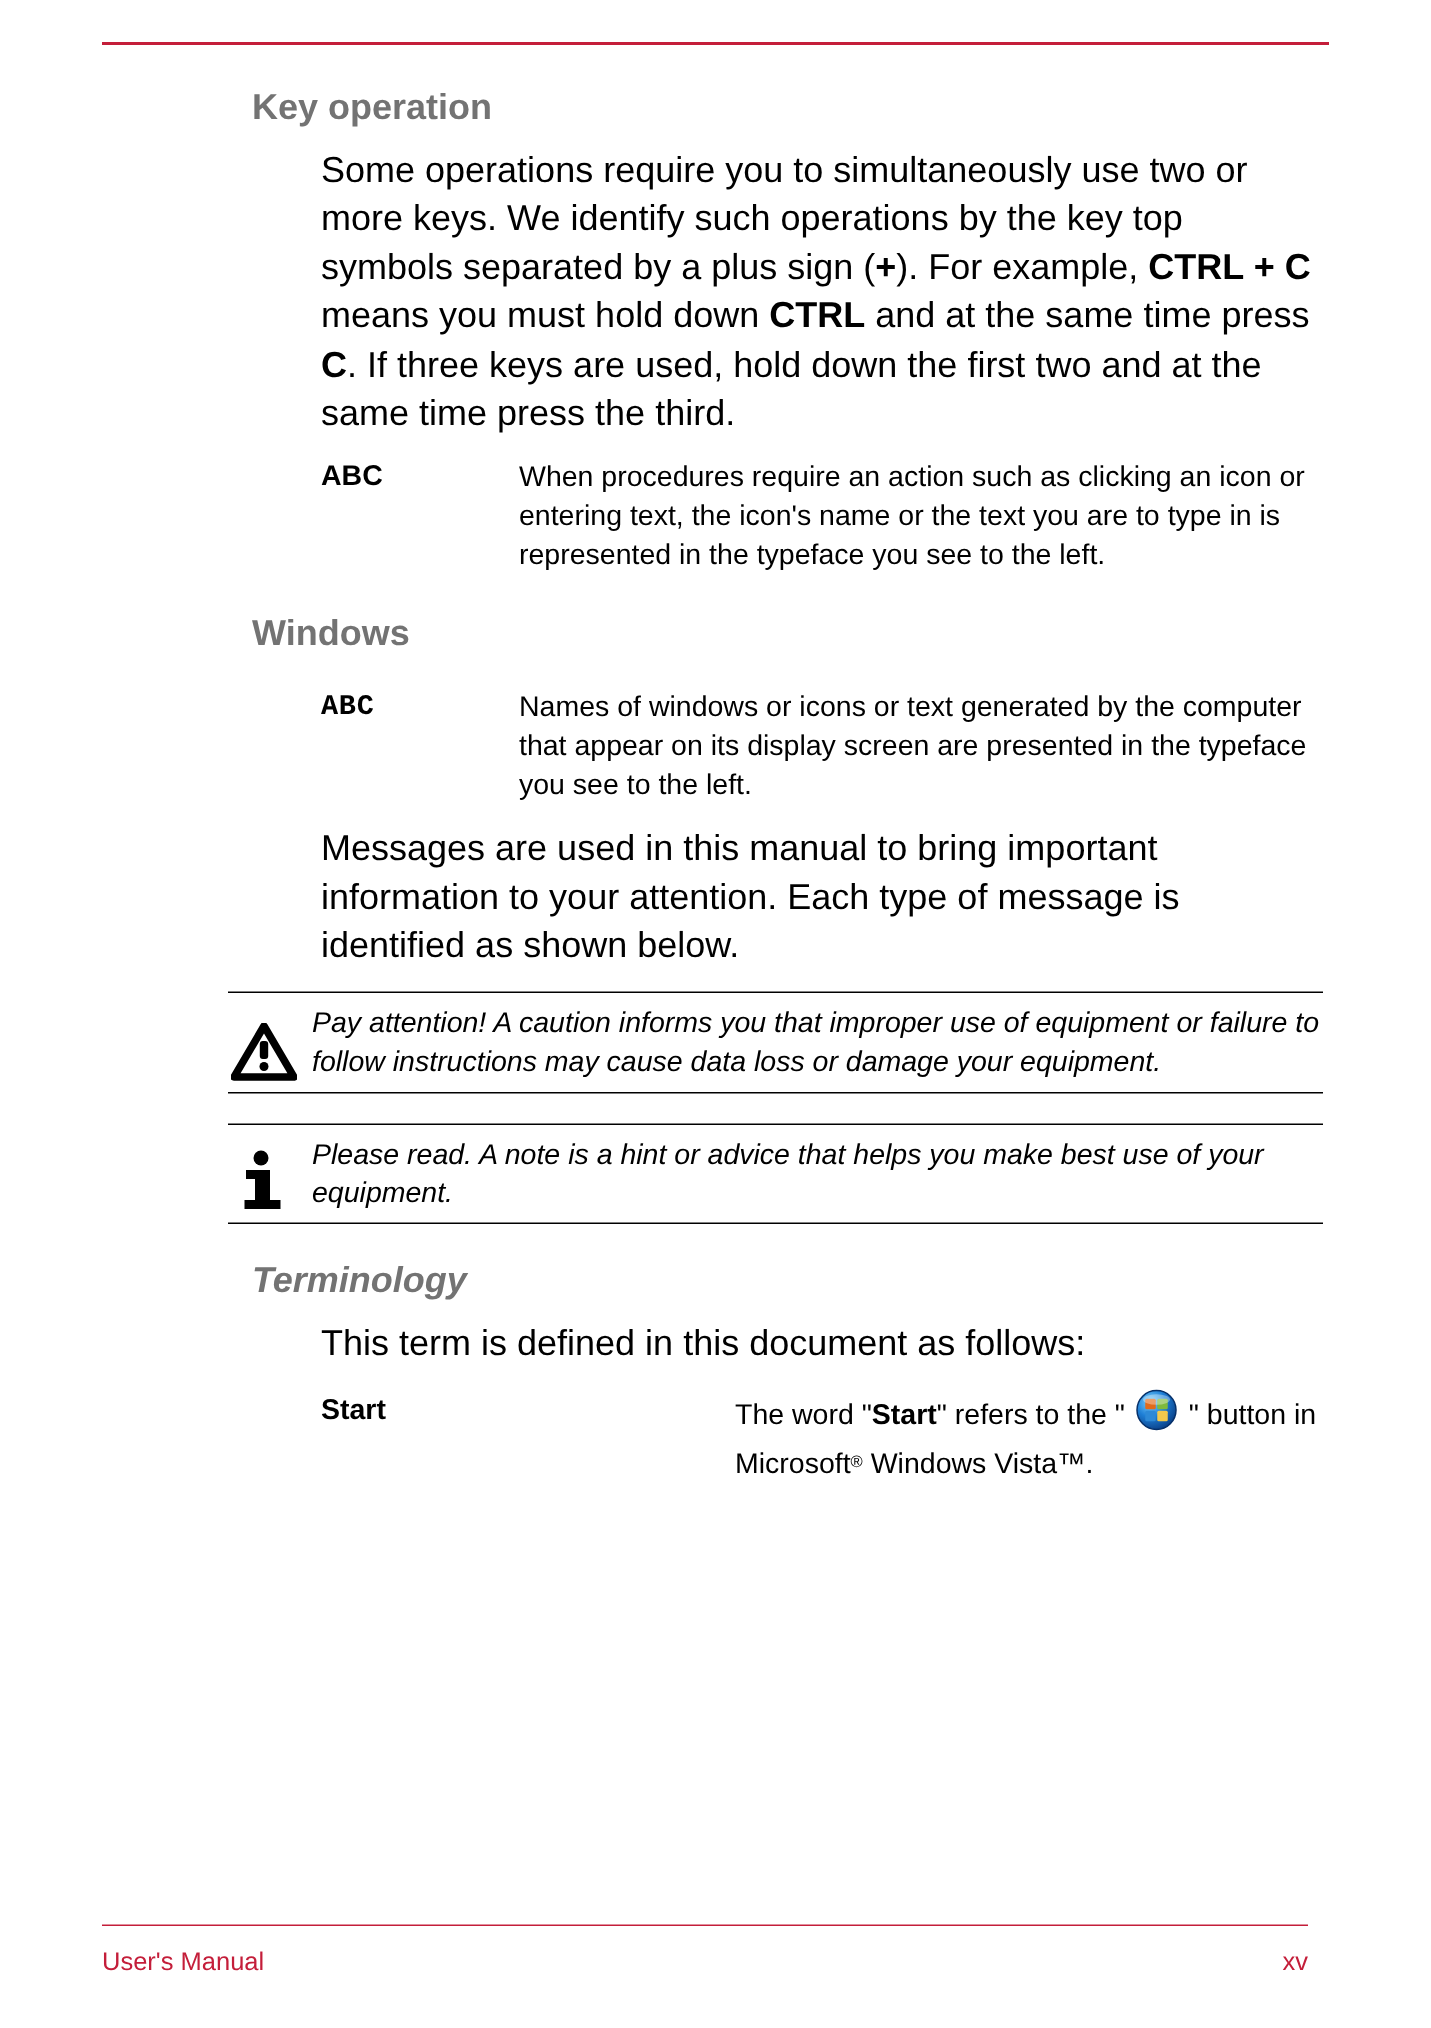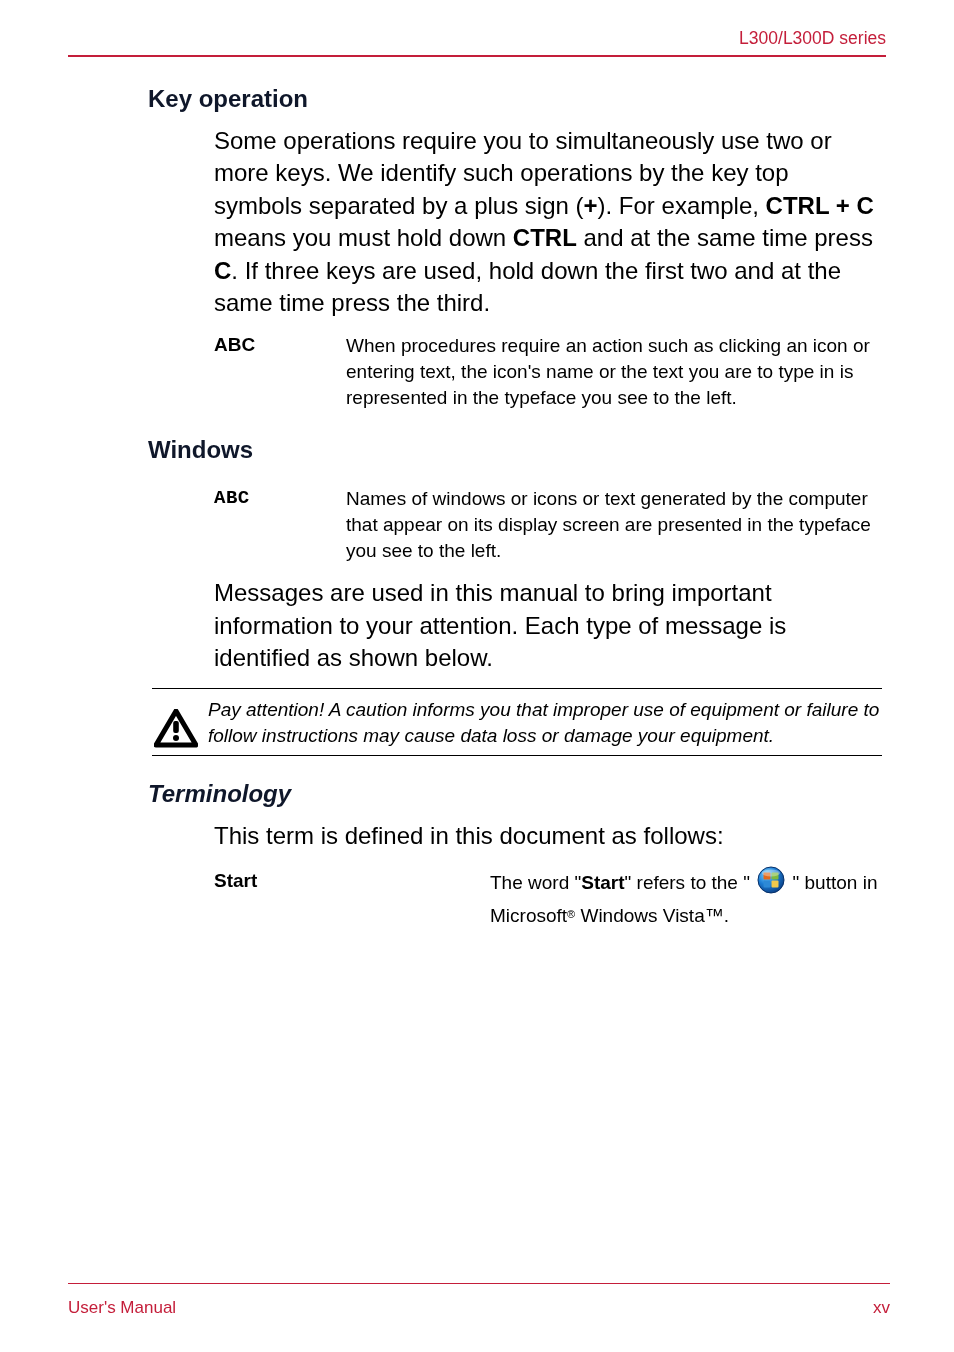--- a/index.html
+++ b/index.html
@@ -23,24 +23,24 @@
       color: #c41e3a;
       font-size: 17.5px;
       margin-bottom: 6px;
     }
     .header-rule {
       border: none;
       border-top: 2px solid #c41e3a;
       margin-bottom: 28px;
     }
     .section-heading {
-      color: #0f172a;
+      color: #737373;
       font-size: 24px;
       font-weight: bold;
-      margin-left: 80px;
+      margin-left: 100px;
       margin-top: 18px;
       margin-bottom: 12px;
     }
     .body-text {
       font-size: 24px;
       line-height: 1.35;
       margin-left: 146px;
       margin-right: 4px;
       margin-bottom: 14px;
     }
@@ -125,39 +125,38 @@
     sup.reg {
       font-size: 11px;
       vertical-align: baseline;
       position: relative;
       top: -4px;
     }
     .footer {
       position: absolute;
       bottom: 34px;
       left: 68px;
-      right: 64px;
+      right: 82px;
     }
     .footer-rule {
       border: none;
       border-top: 1px solid #c41e3a;
       margin-bottom: 14px;
     }
     .footer-row {
       display: flex;
       justify-content: space-between;
       color: #c41e3a;
       font-size: 17px;
     }
   </style>
 </head>
 <body>
 
 <div class="page">
-  <div class="header-text">L300/L300D series</div>
   <hr class="header-rule">
 
   <div class="section-heading">Key operation</div>
   <p class="body-text">
     <span>Some operations require you to simultaneously use two or more keys. We identify such operations by the key top symbols separated by a plus sign (</span><b>+</b><span>). For example, </span><b>CTRL + C</b><span> means you must hold down </span><b>CTRL</b><span> and at the same time press </span><b>C</b><span>. If three keys are used, hold down the first two and at the same time press the third.</span>
   </p>
 
   <div class="def-row">
     <div class="def-term bold">ABC</div>
     <div class="def-desc">When procedures require an action such as clicking an icon or entering text, the icon's name or the text you are to type in is represented in the typeface you see to the left.</div>
@@ -180,20 +179,35 @@
           <polygon points="22,2 42,36 2,36" fill="#ffffff" stroke="#000" stroke-width="5" stroke-linejoin="round"></polygon>
           <rect x="19.2" y="12" width="5.6" height="12" rx="2" fill="#000"></rect>
           <circle cx="22" cy="29" r="3" fill="#000"></circle>
         </svg>
       </div>
       <div class="callout-text">Pay attention! A caution informs you that improper use of equipment or failure to follow instructions may cause data loss or damage your equipment.</div>
     </div>
     <hr class="callout-rule">
   </div>
 
+  <div class="callout-wrap" style="margin-top:20px;">
+    <hr class="callout-rule">
+    <div class="callout-body">
+      <div class="callout-icon">
+        <svg width="40" height="44" viewBox="0 0 40 44">
+          <circle cx="20" cy="7" r="5" fill="#000"></circle>
+          <rect x="10" y="15" width="16" height="6" fill="#000"></rect>
+          <rect x="16" y="15" width="10" height="22" fill="#000"></rect>
+          <rect x="9" y="35" width="24" height="6" fill="#000"></rect>
+        </svg>
+      </div>
+      <div class="callout-text">Please read. A note is a hint or advice that helps you make best use of your equipment.</div>
+    </div>
+    <hr class="callout-rule">
+  </div>
 
   <div class="section-heading" style="margin-top:24px;font-style:italic;">Terminology</div>
   <p class="body-text">This term is defined in this document as follows:</p>
 
   <div class="term-def-row">
     <div class="term-def-term">Start</div>
     <div class="term-def-desc">
       <span>The word "</span><b>Start</b><span>" refers to the " </span><span class="start-orb"><svg width="28" height="28" viewBox="0 0 28 28">
             <defs>
               <radialGradient id="orb" cx="35%" cy="30%" r="75%">

